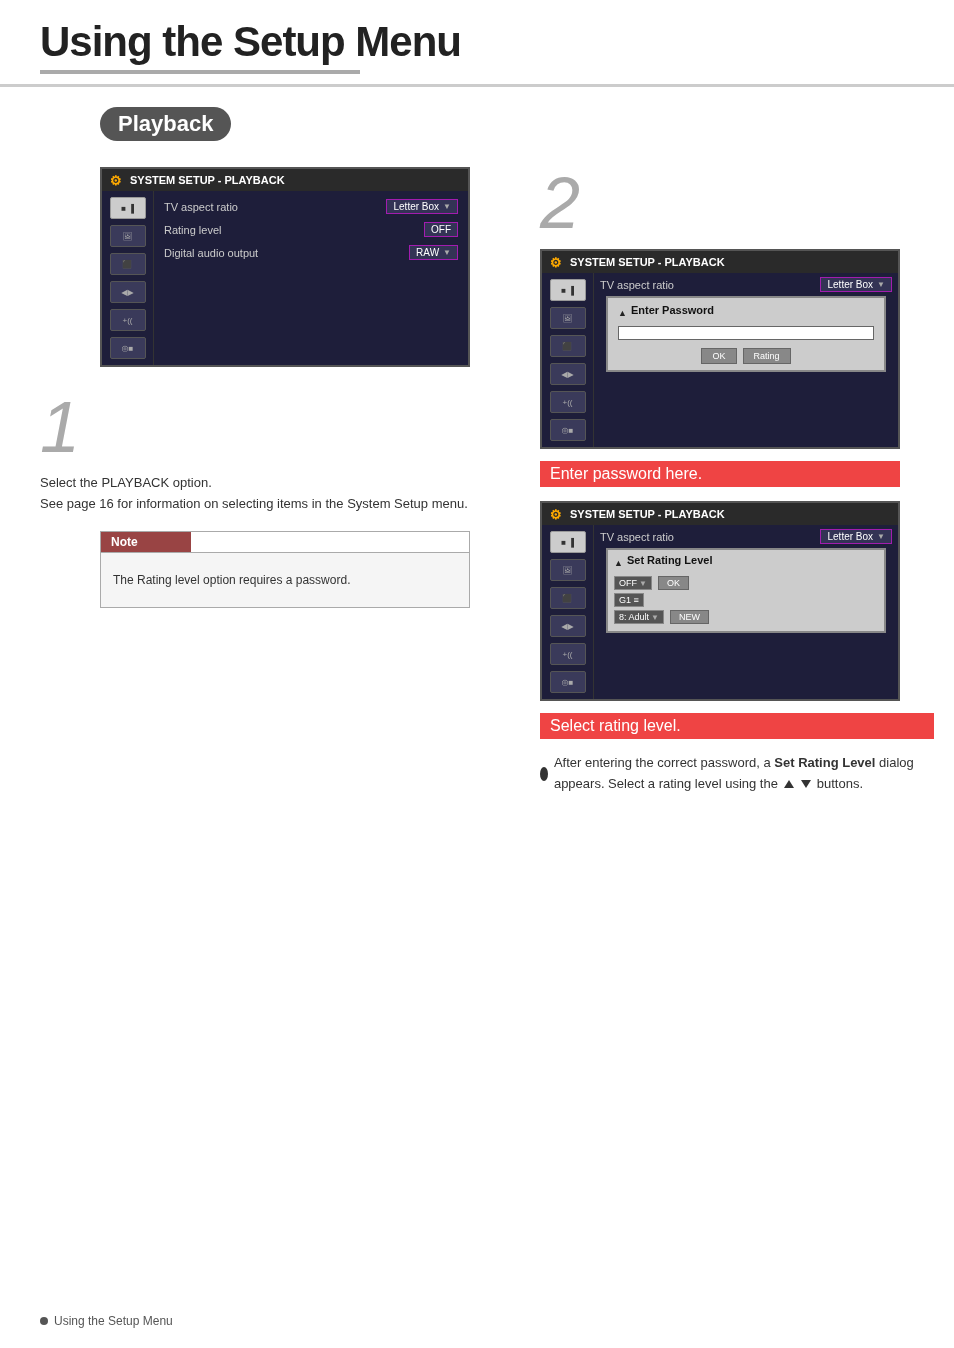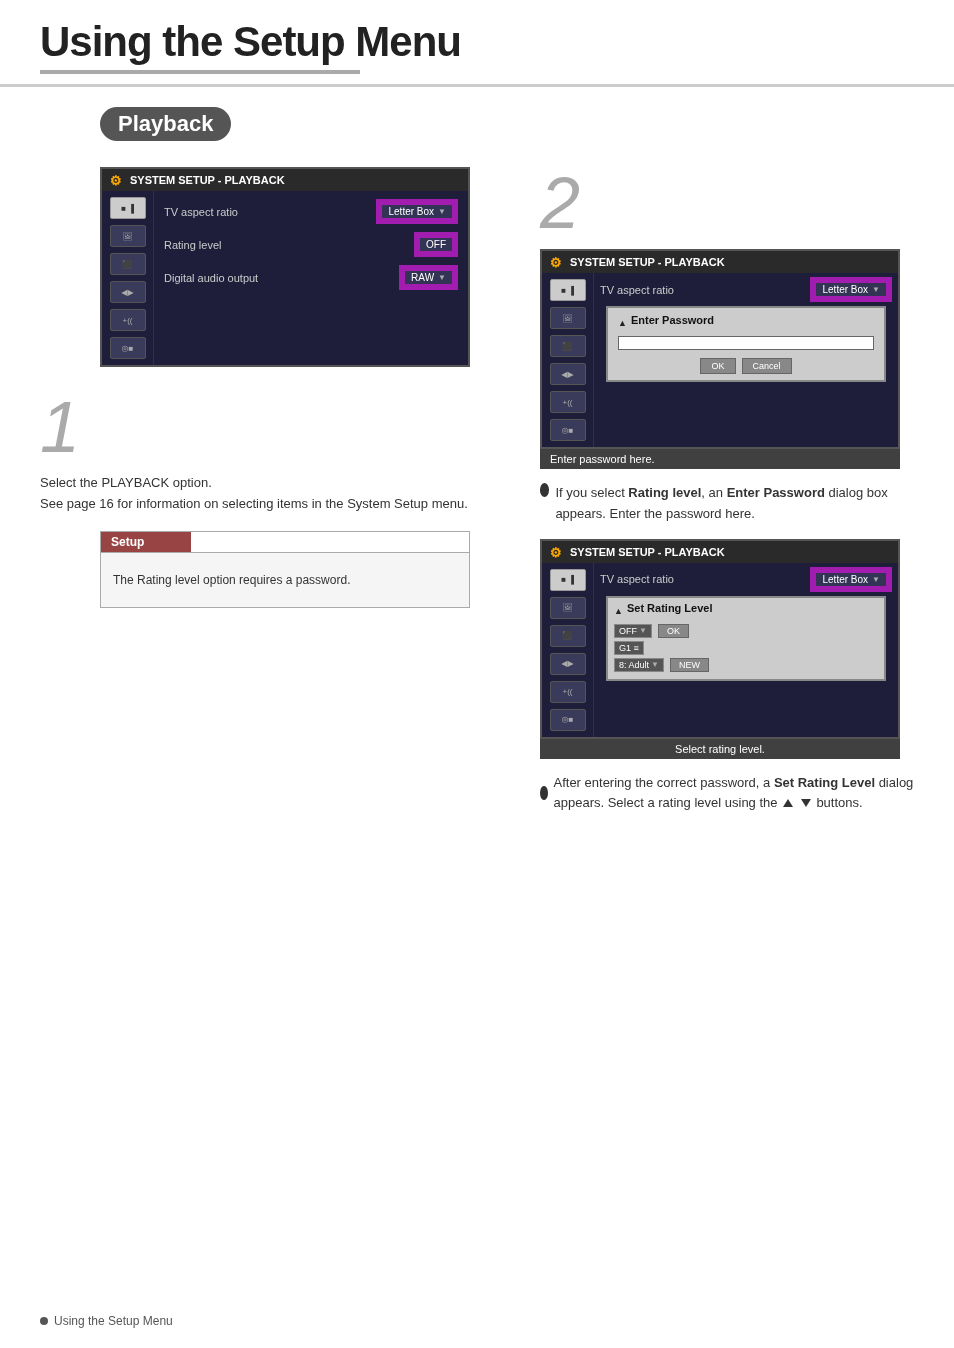--- a/index.html
+++ b/index.html
@@ -135,21 +135,21 @@
       font-size: 11px;
     }
     .setup-label {
       color: #cccccc;
     }
     .setup-value {
       background: #333355;
       color: #ffffff;
       font-size: 10px;
       padding: 1px 6px;
-      border: 6px solid #a21caf;
+      border: 1px solid #a21caf;
       display: flex;
       align-items: center;
       gap: 4px;
     }
     .dropdown-arrow {
       font-size: 8px;
       color: #aaa;
     }
 
     
@@ -234,25 +234,25 @@
     }
     .overlay-btn {
       background: #888888;
       color: #ffffff;
       font-size: 9px;
       padding: 2px 10px;
       border: 1px solid #666;
       cursor: pointer;
     }
     .setup-caption {
-      background: #404040;
-      color: #ffffff;
-      font-size: 11px;
+      background: #ef4444;
+      color: #ffffff;
+      font-size: 16px;
       padding: 4px 10px;
-      margin-top: 0;
+      margin-top: 12px;
     }
     .rating-row {
       display: flex;
       align-items: center;
       gap: 6px;
       margin-bottom: 3px;
     }
     .rating-select {
       background: #555;
       color: #fff;
@@ -358,21 +358,21 @@
 
       <div style="margin-left:0; margin-top:24px;">
         <div class="step-number">1</div>
         <div class="step-text">
           Select the PLAYBACK option.<br>
           See page 16 for information on selecting items in the System Setup menu.
         </div>
       </div>
 
       <div class="note-box">
-        <div class="note-box-header">Setup</div>
+        <div class="note-box-header">Note</div>
         <div class="note-box-body">The Rating level option requires a password.</div>
       </div>
 
     </div>
 
     <div class="col-right step2-area">
       <div class="step-number">2</div>
 
 
       <div class="setup-screen" style="margin-left:0; width:360px; margin-bottom:0;">
@@ -395,34 +395,28 @@
               <span class="setup-value">Letter Box <span class="dropdown-arrow">▼</span></span>
             </div>
             <div class="overlay-dialog">
               <div style="display:flex; align-items:center; gap:4px; margin-bottom:4px;">
                 <span style="font-size:9px;">▲</span>
                 <div class="overlay-dialog-title">Enter Password</div>
               </div>
               <div class="overlay-input-row"></div>
               <div class="overlay-buttons">
                 <button class="overlay-btn">OK</button>
-                <button class="overlay-btn">Cancel</button>
+                <button class="overlay-btn">Rating</button>
               </div>
             </div>
           </div>
         </div>
       </div>
       <div class="setup-caption" style="width:360px; margin-bottom:14px;">Enter password here.</div>
 
-      <div style="display:flex; align-items:flex-start; margin-bottom:14px;">
-        <span class="step-bullet"></span>
-        <span class="step-text" style="margin-bottom:0;">
-          If you select <b>Rating level</b>, an <b>Enter Password</b> dialog box appears. Enter the password here.
-        </span>
-      </div>
 
       <div class="setup-screen" style="margin-left:0; width:360px; margin-bottom:0;">
         <div class="setup-screen-title">
           <span class="gear-icon">⚙</span>
           <span>SYSTEM SETUP - PLAYBACK</span>
         </div>
         <div class="setup-screen-body">
           <div class="setup-sidebar">
             <div class="sidebar-icon active">■ ▐</div>
             <div class="sidebar-icon">🖼</div>
@@ -449,21 +443,21 @@
                 <span class="rating-select">G1 ≡</span>
               </div>
               <div class="rating-row">
                 <span class="rating-select">8: Adult <span class="dropdown-arrow">▼</span></span>
                 <button class="rating-btn">NEW</button>
               </div>
             </div>
           </div>
         </div>
       </div>
-      <div class="setup-caption" style="width:360px; margin-bottom:14px;text-align:center;">Select rating level.</div>
+      <div class="setup-caption" style="width:394px; margin-bottom:14px;">Select rating level.</div>
 
       <div style="display:flex; align-items:center; margin-bottom:10px;">
         <span class="step-bullet"></span>
         <span class="step-text" style="margin-bottom:0;">
           After entering the correct password, a <b>Set Rating Level</b> dialog appears. Select a rating level using the
           <span class="triangle-up"></span>
           <span class="triangle-down"></span> buttons.
         </span>
       </div>
 

